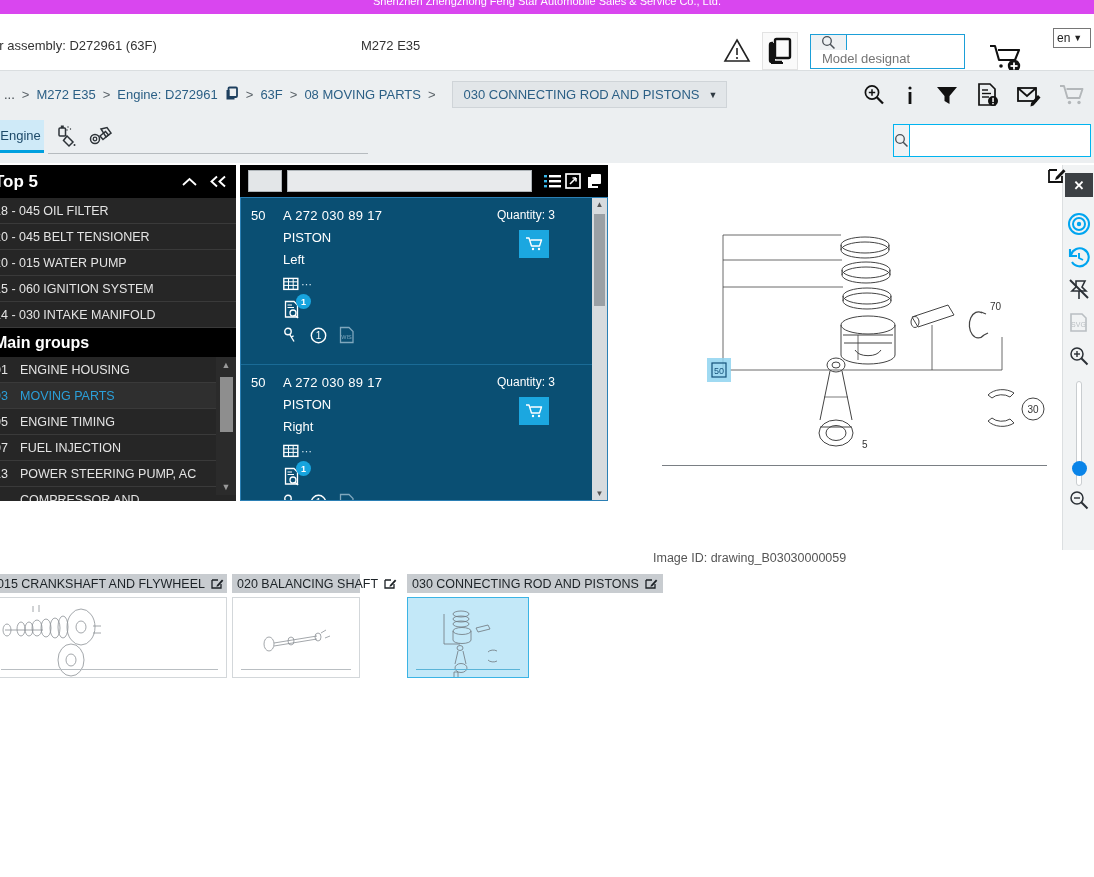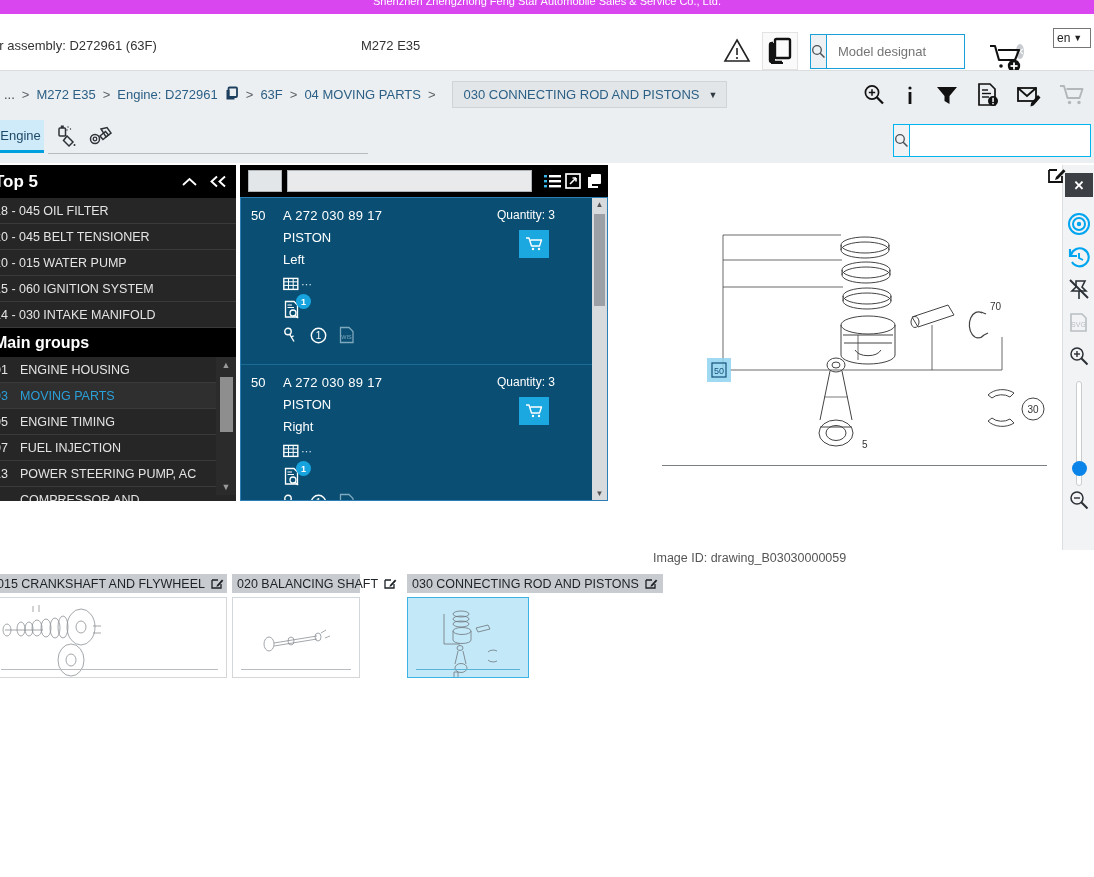--- a/index.html
+++ b/index.html
@@ -41,21 +41,21 @@
   .hdr-warn{
     position:absolute; left:722px; top:22px; width:30px; height:28px;
     cursor:pointer;
   }
   .hdr-copy{
     position:absolute; left:762px; top:18px; width:36px; height:38px;
     background:#fafafa; border:1px solid #e3e3e3; cursor:pointer;
   }
   .hdr-search{
     position:absolute; left:810px; top:20px; width:155px; height:35px;
-    border:1px solid #1b9fd8; display:flex; background:#fff;
+    border:1px solid #1b9fd8; display:flex; background:#fff;flex-direction:column;
   }
   .hdr-search .mag{
     width:36px; height:33px; background:#eef1f3; border-right:1px solid #1b9fd8;
     display:flex; align-items:center; justify-content:center; cursor:pointer;
   }
   .hdr-search input{
     flex:1; border:0; outline:0; font-size:13px; color:#6b7278;
     padding-left:11px; background:transparent;
     font-family:"Liberation Sans", sans-serif;
   }
@@ -368,21 +368,21 @@
     <span class="c">Engine: D272961</span>
     <span class="crumb-copy">
       <svg width="16" height="15" viewBox="0 0 16 15">
         <rect x="5.5" y="1.5" width="8.5" height="9.5" rx="1" fill="none" stroke="#1d3f5e" stroke-width="1.8"></rect>
         <path d="M3.5 4 h3 v8 h5 v1.5 H3.5 Z" fill="#1d3f5e"></path>
       </svg>
     </span>
     <span class="sep">&gt;</span>
     <span class="c">63F</span>
     <span class="sep">&gt;</span>
-    <span class="c">04 MOVING PARTS</span>
+    <span class="c">08 MOVING PARTS</span>
     <span class="sep">&gt;</span>
     <span class="crumb-active">
       <span>030 CONNECTING ROD AND PISTONS</span>
       <span class="dd">▼</span>
     </span>
   </div>
 
   <div class="crumb-tools">
     <span class="ic">
       <svg width="24" height="24" viewBox="0 0 24 24">

